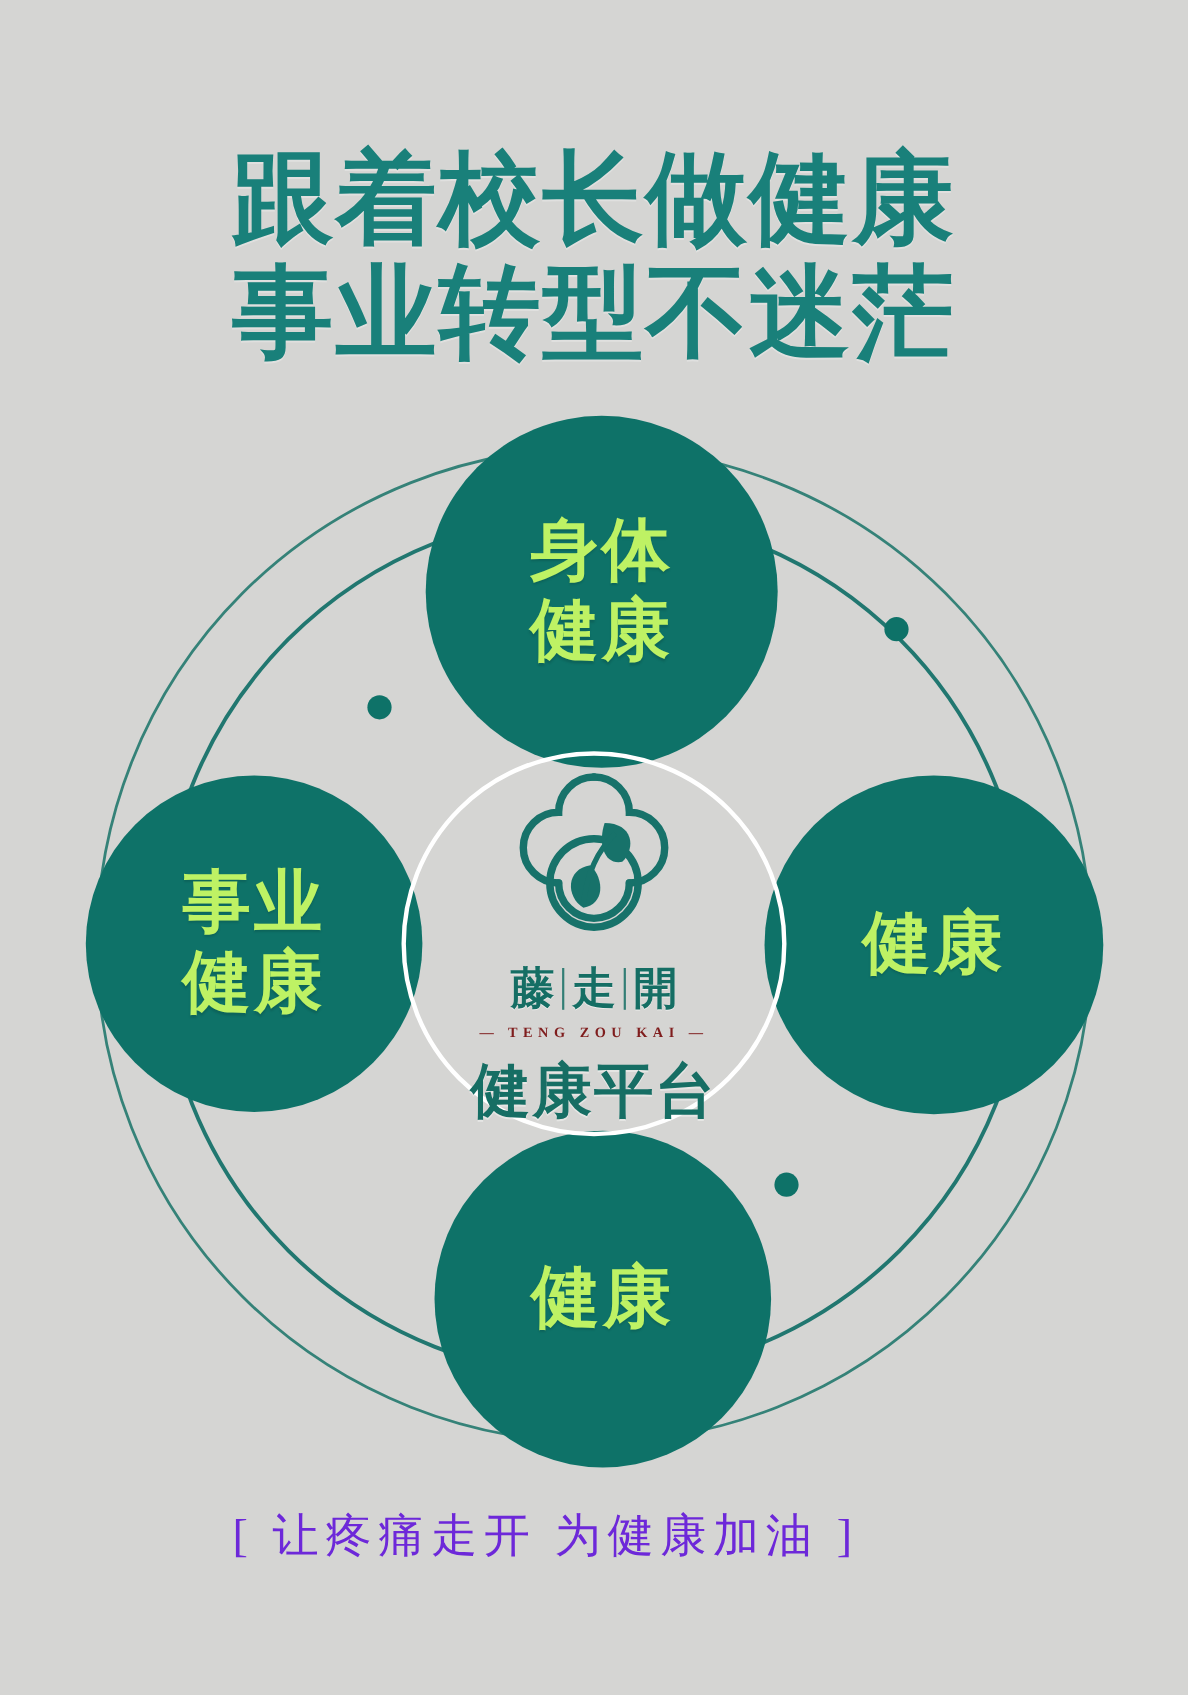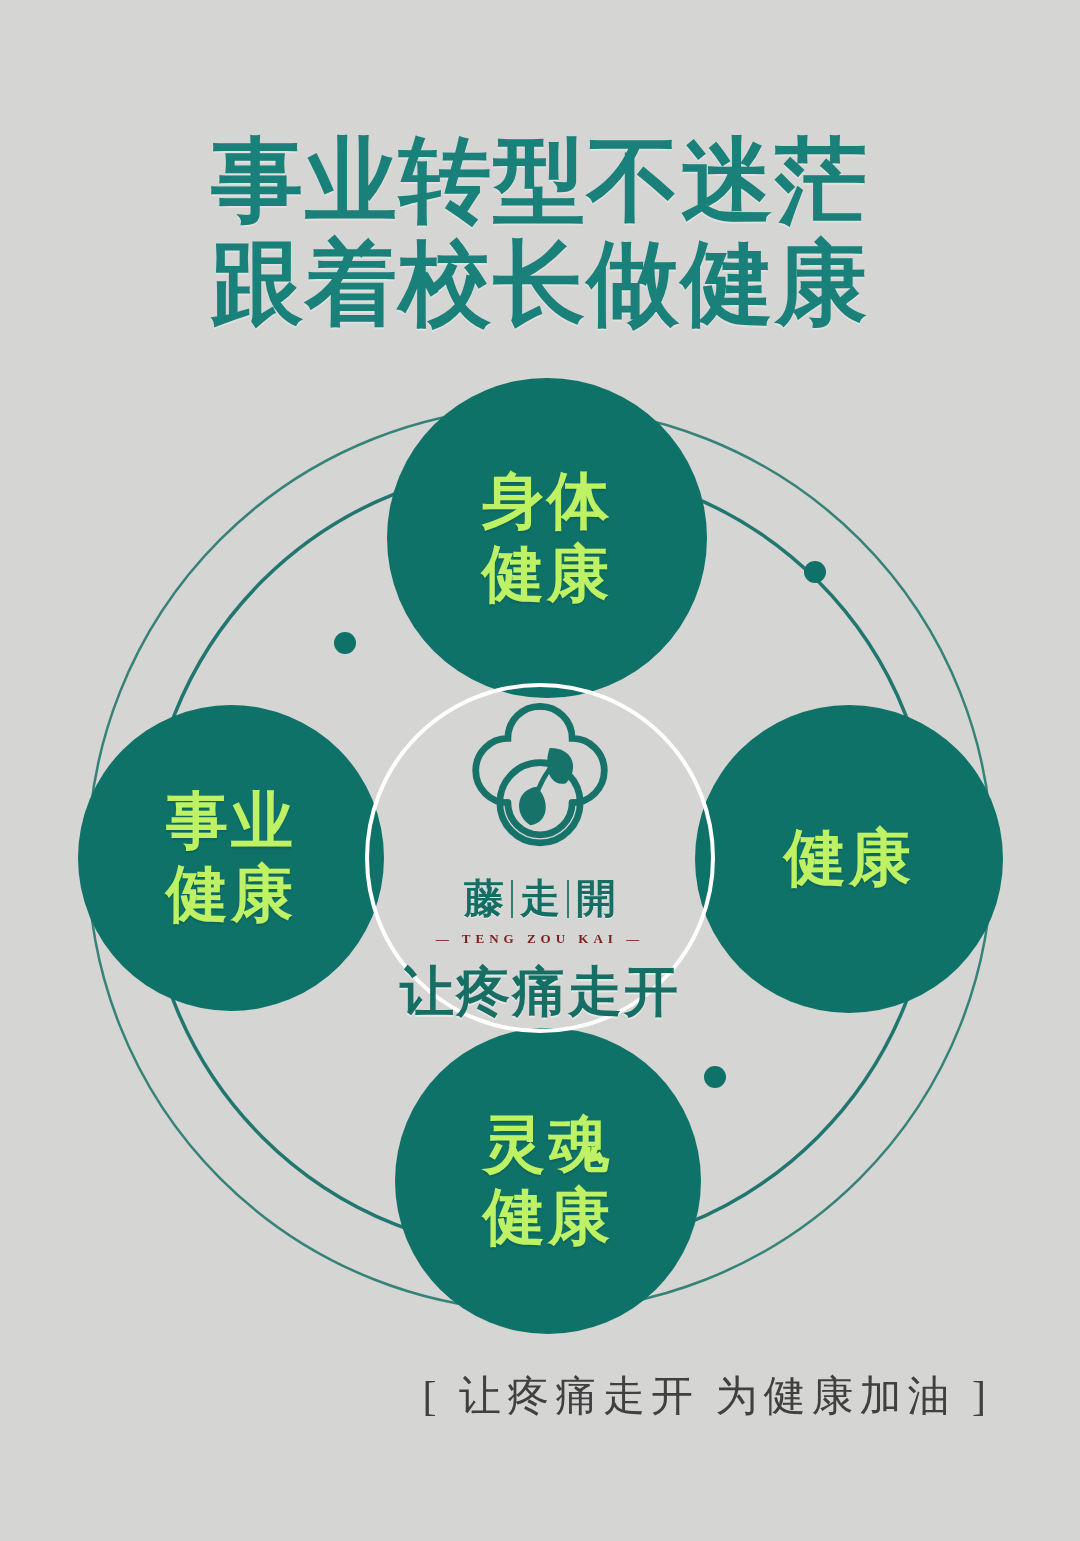--- a/index.html
+++ b/index.html
@@ -105,33 +105,33 @@
     font-family:"Liberation Serif","DejaVu Serif",serif;
     text-shadow:0 2px 0 rgba(255,255,255,.4);
     white-space:nowrap;
   }
 
   
   #tagline{
     position:absolute;
     left:0; top:1368px;
     width:992px;
-    text-align:right;
+    text-align:center;
     font-size:42px;
-    color:#404040;
+    color:#6d28d9;
     letter-spacing:6px;
     font-family:"Liberation Serif","DejaVu Serif",serif;
   }
 </style>
 </head>
 <body>
 
 <div id="headline">
+  <span class="hl-line">跟着校长做健康</span>
   <span class="hl-line">事业转型不迷茫</span>
-  <span class="hl-line">跟着校长做健康</span>
 </div>
 
 <div id="diagram">
 
   <svg viewBox="0 0 1000 960" xmlns="http://www.w3.org/2000/svg">
 
     <ellipse cx="500" cy="481" rx="452" ry="452" fill="none" stroke="#2c7d73" stroke-width="2.5" opacity="0.95"></ellipse>
 
     <ellipse cx="500" cy="481" rx="393" ry="393" fill="none" stroke="#17726a" stroke-width="3.5" opacity="0.95"></ellipse>
 
@@ -143,21 +143,20 @@
   <div class="node" id="node-top">
     <span class="ln">身体</span>
     <span class="ln">健康</span>
   </div>
 
   <div class="node" id="node-right">
     <span class="ln">健康</span>
   </div>
 
   <div class="node" id="node-bottom">
-    <span class="ln">灵魂</span>
     <span class="ln">健康</span>
   </div>
 
   <div class="node" id="node-left">
     <span class="ln">事业</span>
     <span class="ln">健康</span>
   </div>
 
   <div id="hub">
 
@@ -180,18 +179,18 @@
 
     <div id="brand-row">
       <span class="bc">藤</span>
       <span class="bdiv"></span>
       <span class="bc">走</span>
       <span class="bdiv"></span>
       <span class="bc">開</span>
     </div>
 
     <div id="brand-roman">— TENG  ZOU  KAI —</div>
-    <div id="brand-platform">让疼痛走开</div>
+    <div id="brand-platform">健康平台</div>
   </div>
 
 </div>
 
 <div id="tagline">[ 让疼痛走开  为健康加油 ]</div>
 
 </body></html>

